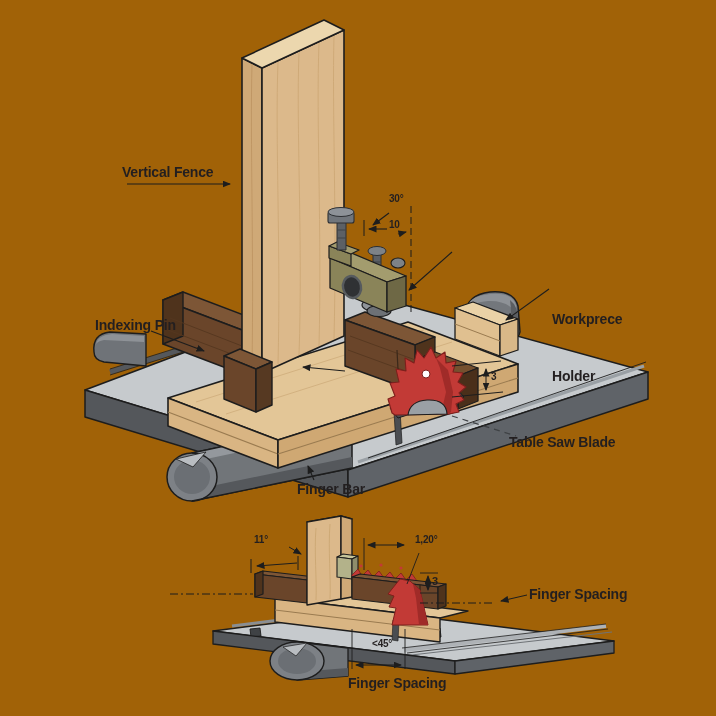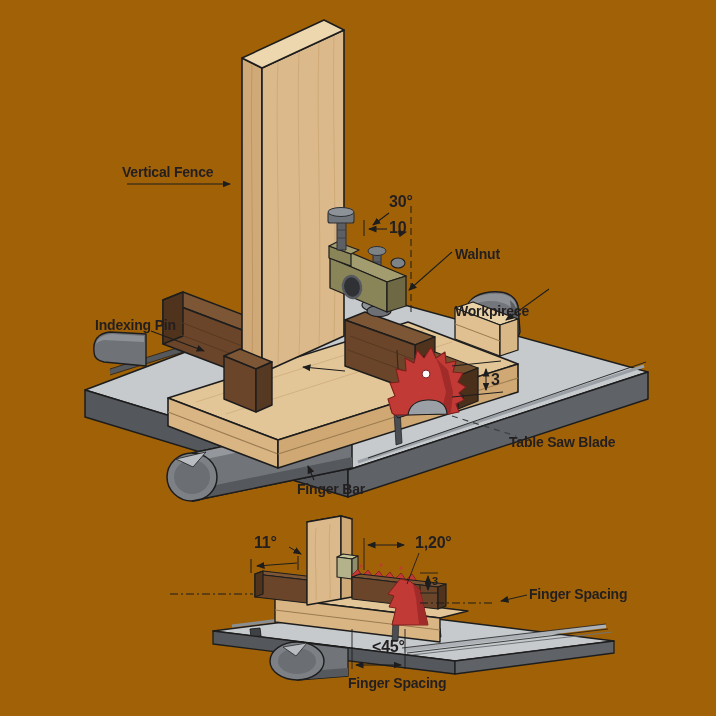--- a/index.html
+++ b/index.html
@@ -1,21 +1,21 @@
 <!DOCTYPE html>
 <html><head>
 <meta charset="utf-8">
 <style>
   html,body{margin:0;padding:0;background:#ffffff;}
   #stage{position:relative;width:716px;height:716px;background:#a16207;overflow:hidden;
          font-family:"Liberation Sans", sans-serif;padding-left:24px;}
   #art{position:absolute;left:0;top:0;}
   .label{position:absolute;color:#231f20;font-weight:700;font-size:14px;
          letter-spacing:-0.2px;line-height:19px;white-space:pre;}
-  .dim{position:absolute;color:#231f20;font-weight:700;font-size:16px;
+  .dim{position:absolute;color:#231f20;font-weight:700;font-size:10px;
        letter-spacing:-0.2px;white-space:pre;}
   .dim.small{font-size:11px;}
 </style>
 </head>
 <body>
 
 <div id="stage">
 <svg id="art" width="716" height="716" viewBox="0 0 716 716">
   <defs>
     <marker id="ah" markerWidth="9" markerHeight="7" refX="7.5" refY="3.5" orient="auto" markerUnits="userSpaceOnUse">
@@ -258,23 +258,23 @@
       <line x1="356" y1="665" x2="401" y2="665" marker-start="url(#ahr)" marker-end="url(#ah)"></line>
       <line x1="527" y1="595" x2="501" y2="601" marker-end="url(#ah)"></line>
       <line x1="420" y1="603" x2="494" y2="603" stroke-dasharray="8 3 2 3" stroke-width="1"></line>
       <line x1="170" y1="594" x2="253" y2="594" stroke-dasharray="8 3 2 3" stroke-width="1"></line>
     </g>
   </g>
 </svg>
 
 <div class="label" style="left:122px;top:163px;">Vertical Fence</div>
 <div class="label" style="left:71px;top:316px;margin-left:24px;">Indexing Pin</div>
-<div class="label" style="left:455px;top:207px;">
-  <div>Walnut</div>
-  <div>Workpirece</div>
+<div class="label" style="left:552px;top:272px;">
+  <div>Workprece</div>
+  <div>Holder</div>
 </div>
 <div class="label" style="left:509px;top:433px;">Table Saw Blade</div>
 <div class="label" style="left:297px;top:480px;">Finger Bar</div>
 
 <div class="dim" style="left:389px;top:193px;">30°</div>
 <div class="dim" style="left:389px;top:219px;">10</div>
 <div class="dim" style="left:491px;top:371px;">3</div>
 
 <div class="dim" style="left:254px;top:534px;">11°</div>
 <div class="dim" style="left:415px;top:534px;">1,20°</div>

